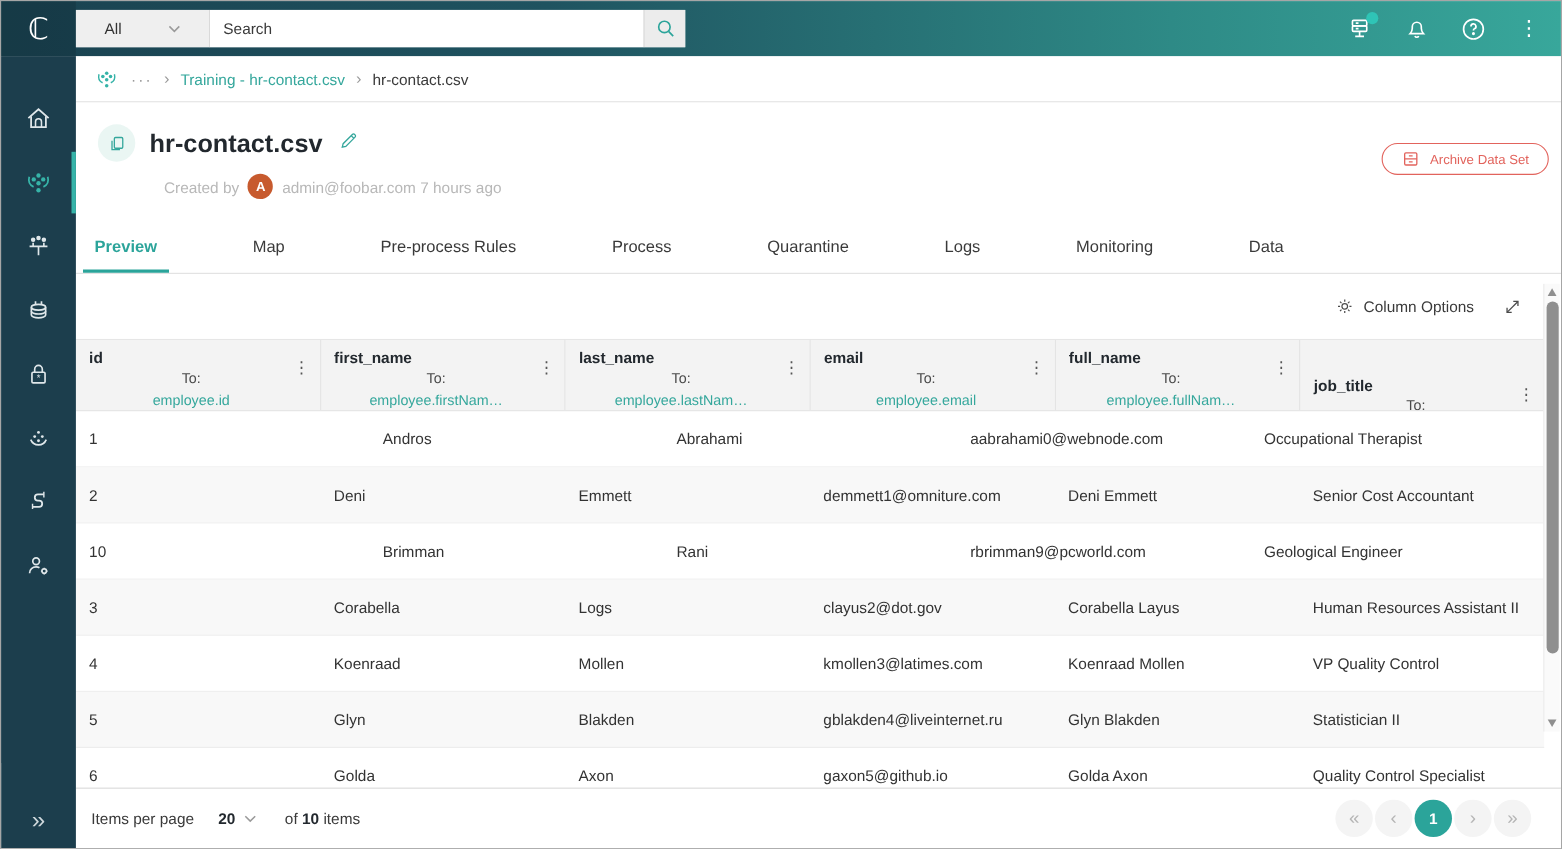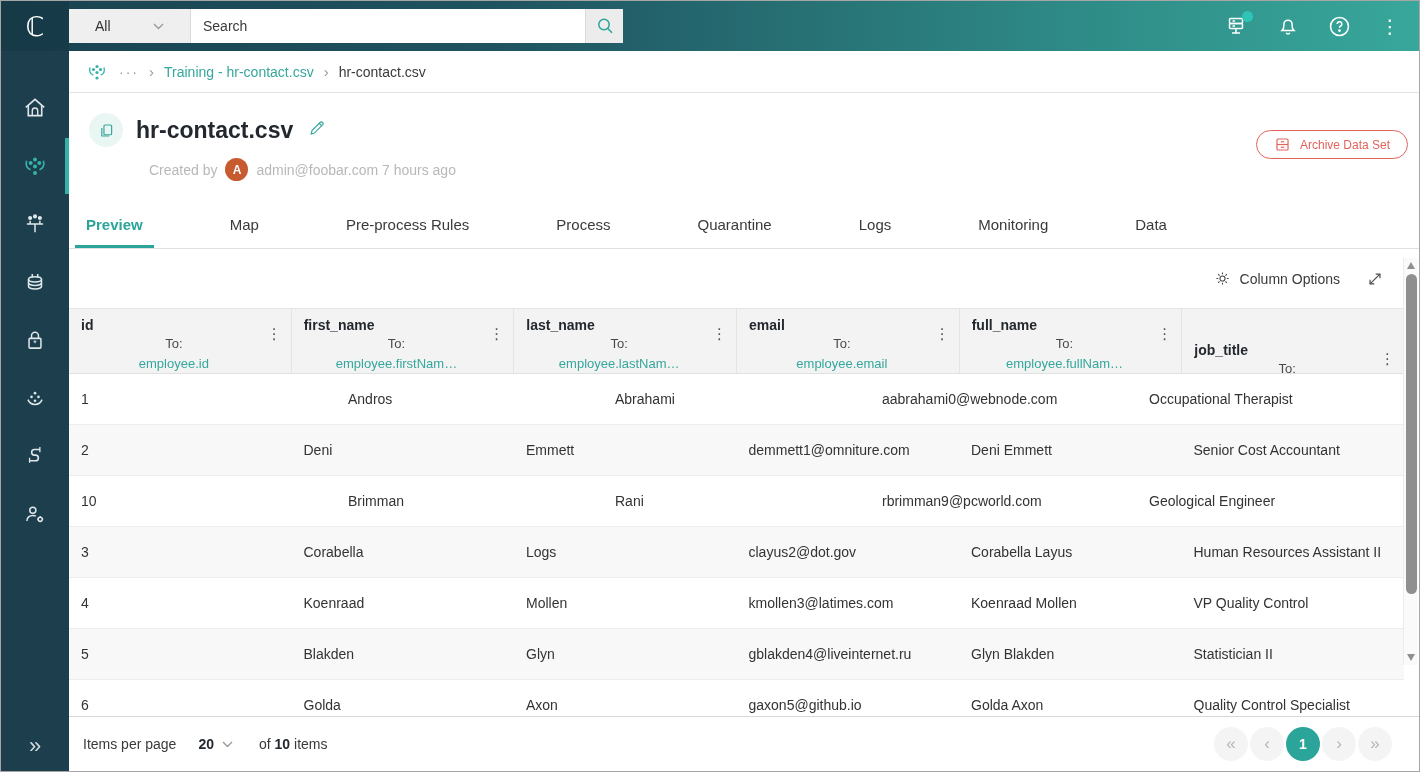--- a/index.html
+++ b/index.html
@@ -423,22 +423,22 @@
           <div class="trow">
             <div class="tcell">4</div>
             <div class="tcell">Koenraad</div>
             <div class="tcell">Mollen</div>
             <div class="tcell">kmollen3@latimes.com</div>
             <div class="tcell">Koenraad Mollen</div>
             <div class="tcell">VP Quality Control</div>
           </div>
           <div class="trow alt">
             <div class="tcell">5</div>
+            <div class="tcell">Glyn</div>
             <div class="tcell">Blakden</div>
-            <div class="tcell">Glyn</div>
             <div class="tcell">gblakden4@liveinternet.ru</div>
             <div class="tcell">Glyn Blakden</div>
             <div class="tcell">Statistician II</div>
           </div>
           <div class="trow">
             <div class="tcell">6</div>
             <div class="tcell">Golda</div>
             <div class="tcell">Axon</div>
             <div class="tcell">gaxon5@github.io</div>
             <div class="tcell">Golda Axon</div>

